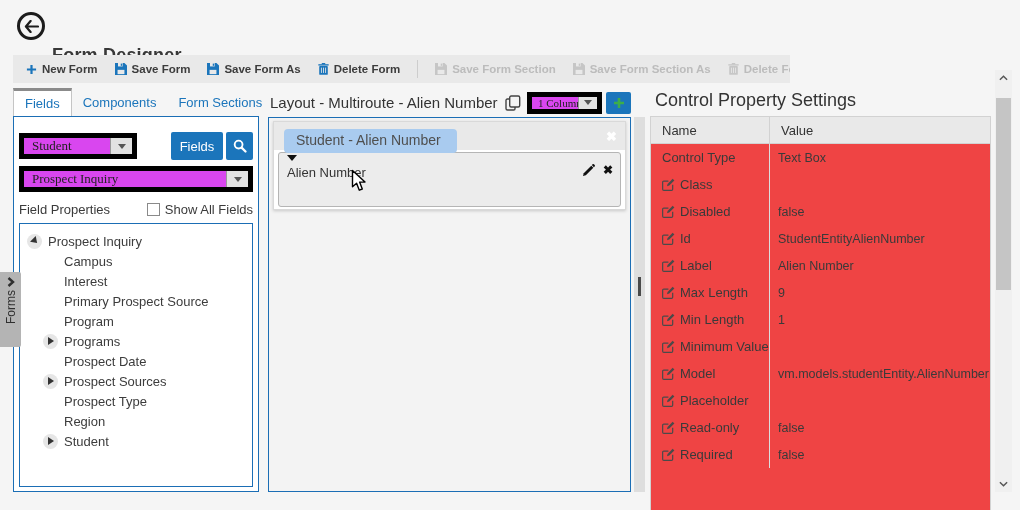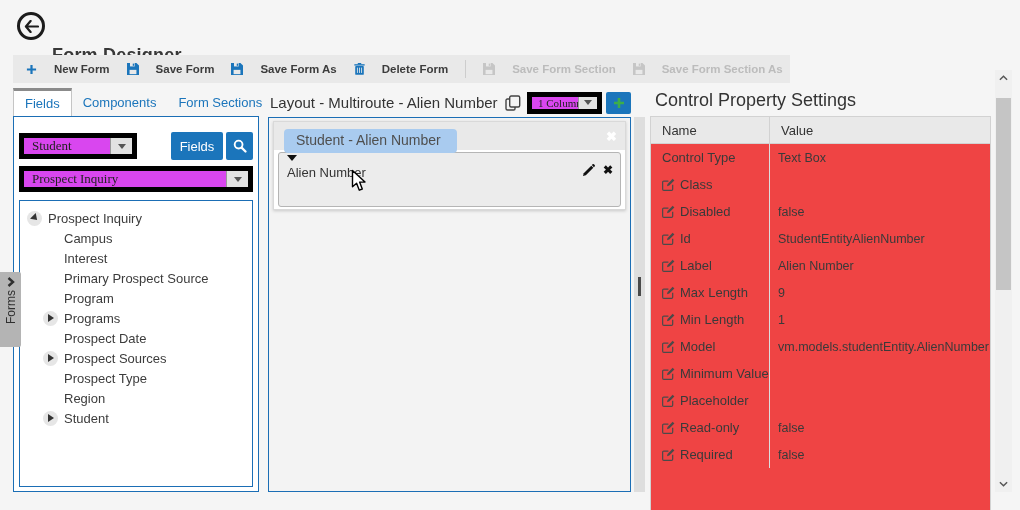--- a/index.html
+++ b/index.html
@@ -16,21 +16,21 @@
   #app{position:relative;width:1020px;height:510px;background:#f5f5f5;overflow:hidden;}
 
   
   .back-btn{position:absolute;left:17px;top:12px;width:28px;height:28px;border:3px solid #1c1c1c;
     border-radius:50%;display:flex;align-items:center;justify-content:center;cursor:pointer;background:transparent;}
   .page-title{position:absolute;left:52px;top:17px;font-size:18px;color:#383838;font-weight:600;letter-spacing:.2px;margin-top:28px;}
 
   
   .toolbar{position:absolute;left:13px;top:55px;width:777px;height:28px;background:var(--toolbar-bg);
     display:flex;align-items:center;padding-left:13px;overflow:hidden;}
-  .tb-item{display:flex;align-items:center;gap:17px;margin-right:17px;font-size:11.5px;font-weight:700;
+  .tb-item{display:flex;align-items:center;gap:5px;margin-right:17px;font-size:11.5px;font-weight:700;
     color:#3c3c3c;cursor:pointer;white-space:nowrap;}
   .tb-item .tb-icon{color:var(--accent);display:flex;align-items:center;}
   .tb-item.disabled{color:var(--disabled);cursor:default;}
   .tb-item.disabled .tb-icon{color:#c6c6c6;}
   .tb-divider{width:1px;height:18px;background:#cdcdcd;margin-right:17px;flex:0 0 1px;}
 
   
   .tabs{position:absolute;left:13px;top:88px;height:28px;display:flex;align-items:stretch;font-size:13px;}
   .tab{display:flex;align-items:center;padding:0 11px;color:var(--accent);cursor:pointer;}
   .tab.active{background:#fff;border-top:3px solid #8b8b8b;border-left:1px solid #c5c5c5;border-right:1px solid #c5c5c5;}
@@ -242,20 +242,27 @@
       </div>
     </div>
     <div class="lp-row2">
       <div class="ui-select form-select">
         <span class="val">Prospect Inquiry</span>
         <span class="arrow-btn">
             <span class="caret-down"></span>
           </span>
       </div>
     </div>
+    <div class="lp-row3">
+      <span>Field Properties</span>
+      <span class="show-all">
+        <span class="checkbox"></span>
+        <span>Show All Fields</span>
+      </span>
+    </div>
     <div class="tree-box">
 
     <div class="tree-item lvl0">
           <span class="exp open"></span>
           <span class="tree-label">Prospect Inquiry</span>
         </div>
         <div class="tree-item lvl1">
           <span class="exp none"></span>
           <span class="tree-label">Campus</span>
         </div>
@@ -446,35 +453,35 @@
         <span class="pr-value">1</span>
       </div>
       <div class="props-row">
         <span class="pr-name">
           <span class="edit-ic">
             <svg width="13" height="13" viewBox="0 0 14 14">
               <path d="M11.5 7.3V12a1.3 1.3 0 0 1-1.3 1.3H2A1.3 1.3 0 0 1 .7 12V4.6A1.3 1.3 0 0 1 2 3.3h4.9" fill="none" stroke="#4a4a4a" stroke-width="1.3"></path>
               <path d="M5.4 8.8l.6-2.4L11.5.9l1.8 1.8-5.5 5.5-2.4.6z" fill="#4a4a4a"></path>
             </svg>
           </span>
+          <span class="pr-name-text">Minimum Value</span>
+        </span>
+        <span class="pr-value"></span>
+      </div>
+      <div class="props-row">
+        <span class="pr-name">
+          <span class="edit-ic">
+            <svg width="13" height="13" viewBox="0 0 14 14">
+              <path d="M11.5 7.3V12a1.3 1.3 0 0 1-1.3 1.3H2A1.3 1.3 0 0 1 .7 12V4.6A1.3 1.3 0 0 1 2 3.3h4.9" fill="none" stroke="#4a4a4a" stroke-width="1.3"></path>
+              <path d="M5.4 8.8l.6-2.4L11.5.9l1.8 1.8-5.5 5.5-2.4.6z" fill="#4a4a4a"></path>
+            </svg>
+          </span>
           <span class="pr-name-text">Model</span>
         </span>
         <span class="pr-value">vm.models.studentEntity.AlienNumber</span>
-      </div>
-      <div class="props-row">
-        <span class="pr-name">
-          <span class="edit-ic">
-            <svg width="13" height="13" viewBox="0 0 14 14">
-              <path d="M11.5 7.3V12a1.3 1.3 0 0 1-1.3 1.3H2A1.3 1.3 0 0 1 .7 12V4.6A1.3 1.3 0 0 1 2 3.3h4.9" fill="none" stroke="#4a4a4a" stroke-width="1.3"></path>
-              <path d="M5.4 8.8l.6-2.4L11.5.9l1.8 1.8-5.5 5.5-2.4.6z" fill="#4a4a4a"></path>
-            </svg>
-          </span>
-          <span class="pr-name-text">Minimum Value</span>
-        </span>
-        <span class="pr-value"></span>
       </div>
       <div class="props-row">
         <span class="pr-name">
           <span class="edit-ic">
             <svg width="13" height="13" viewBox="0 0 14 14">
               <path d="M11.5 7.3V12a1.3 1.3 0 0 1-1.3 1.3H2A1.3 1.3 0 0 1 .7 12V4.6A1.3 1.3 0 0 1 2 3.3h4.9" fill="none" stroke="#4a4a4a" stroke-width="1.3"></path>
               <path d="M5.4 8.8l.6-2.4L11.5.9l1.8 1.8-5.5 5.5-2.4.6z" fill="#4a4a4a"></path>
             </svg>
           </span>
           <span class="pr-name-text">Placeholder</span>

